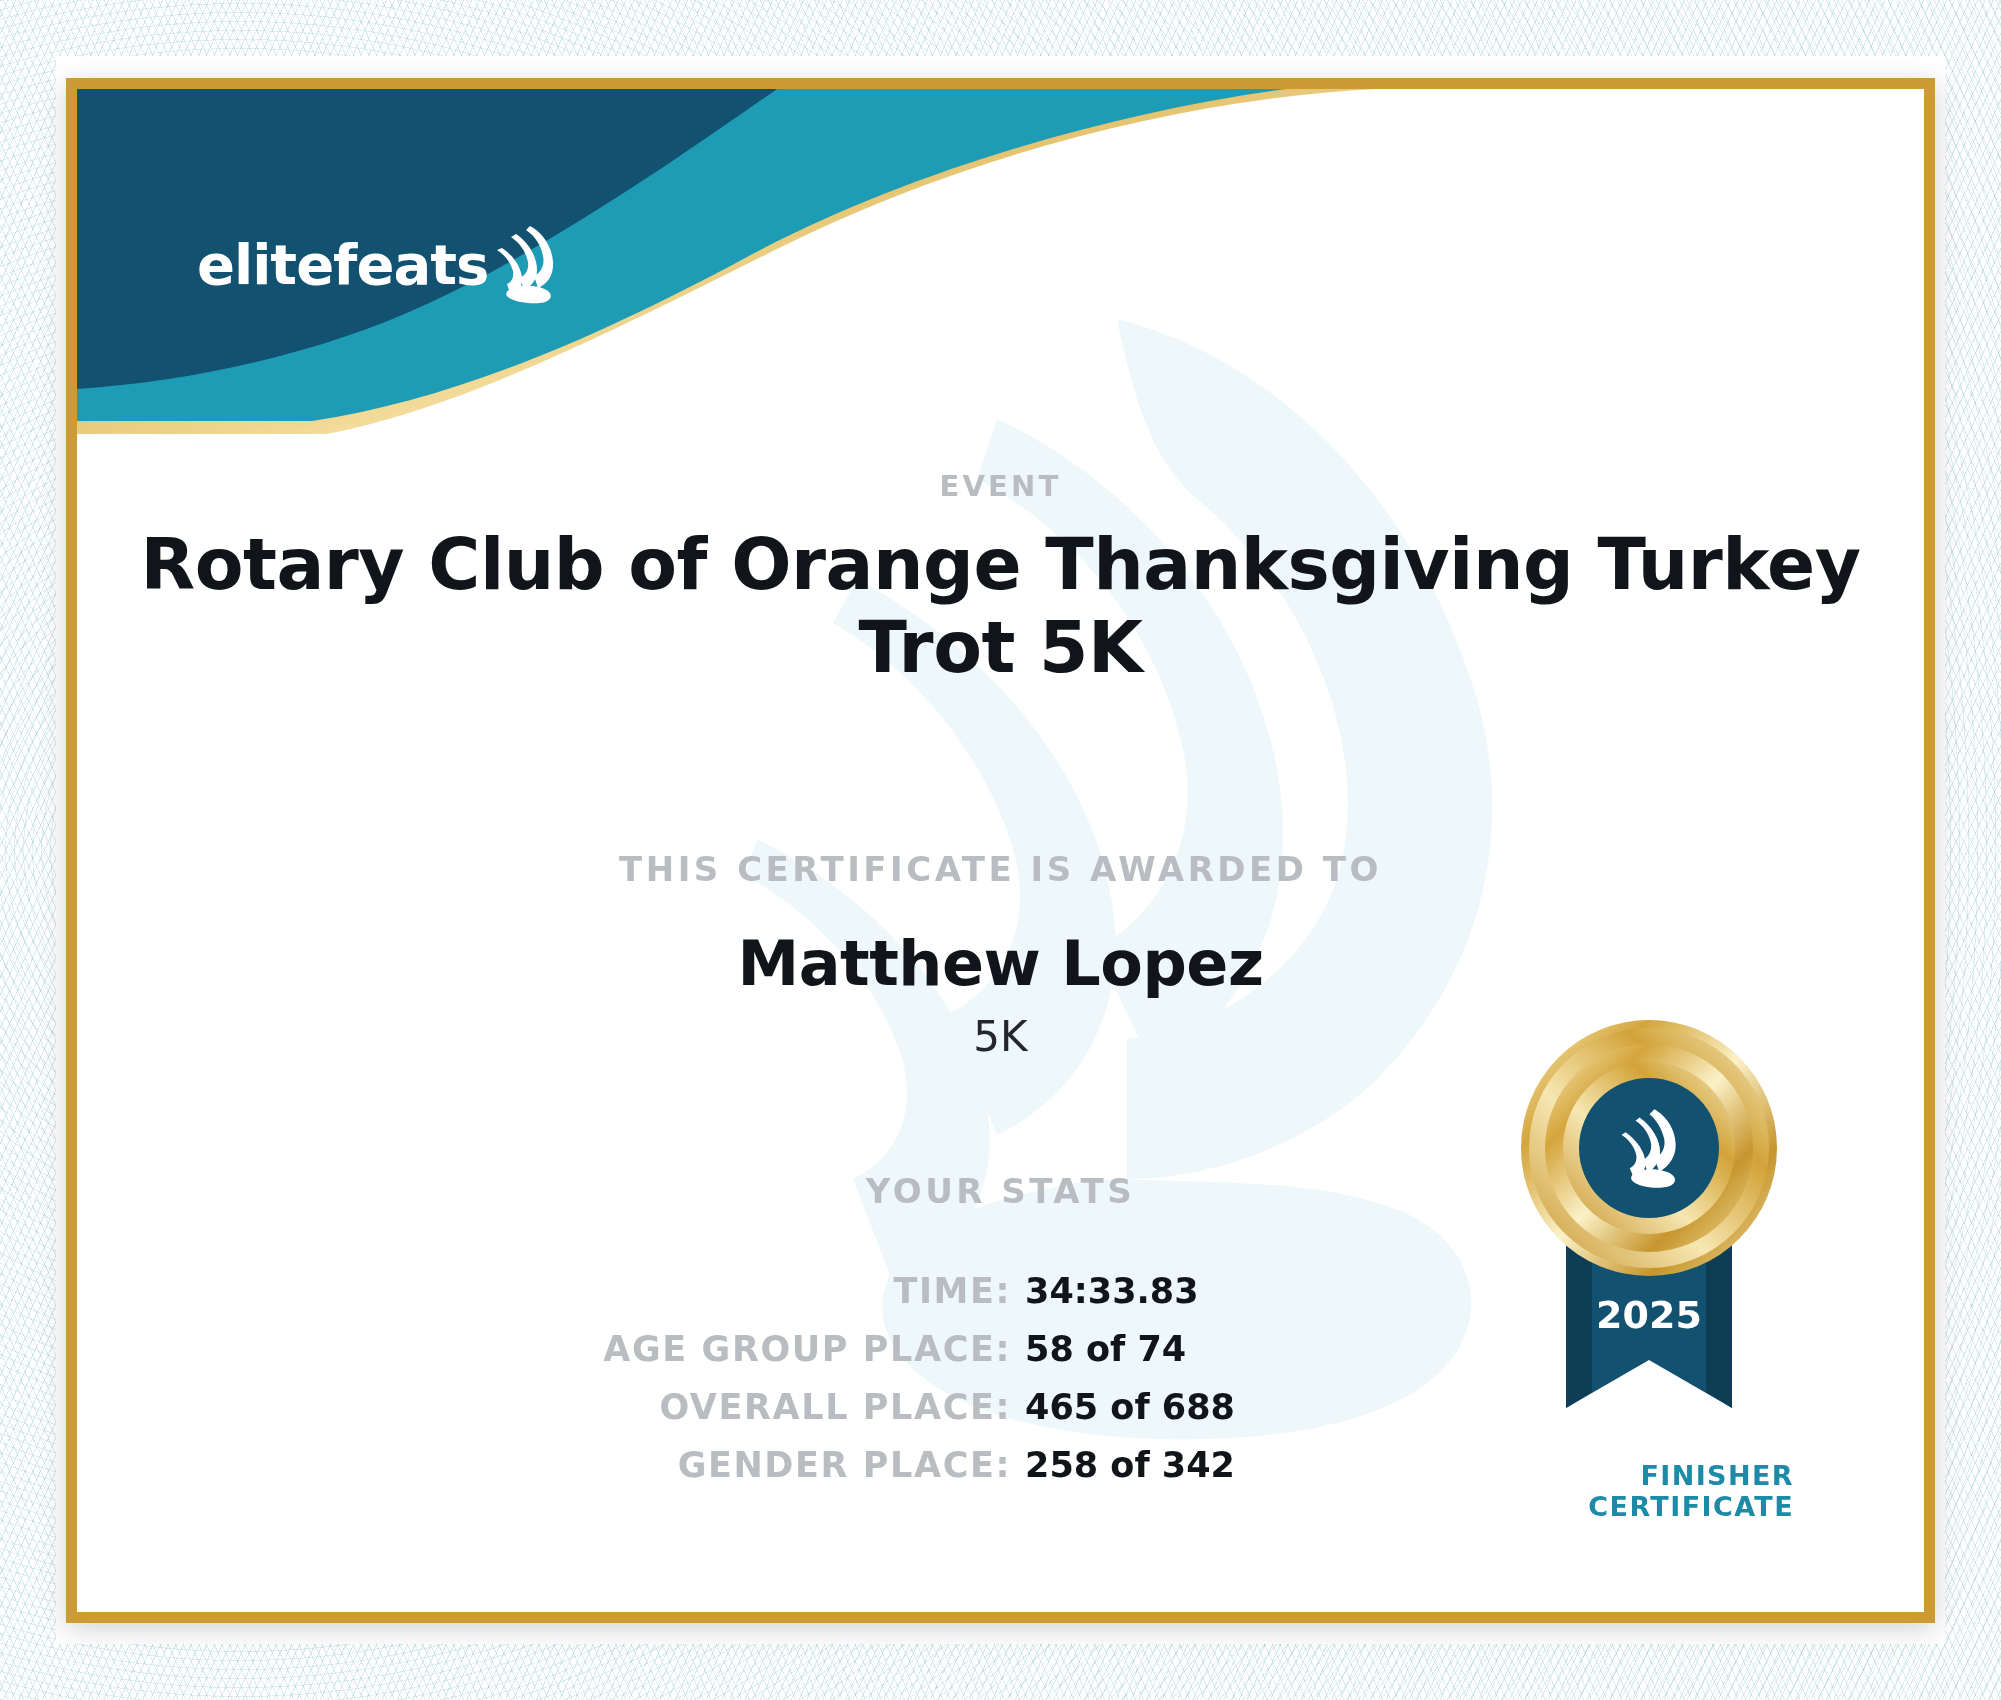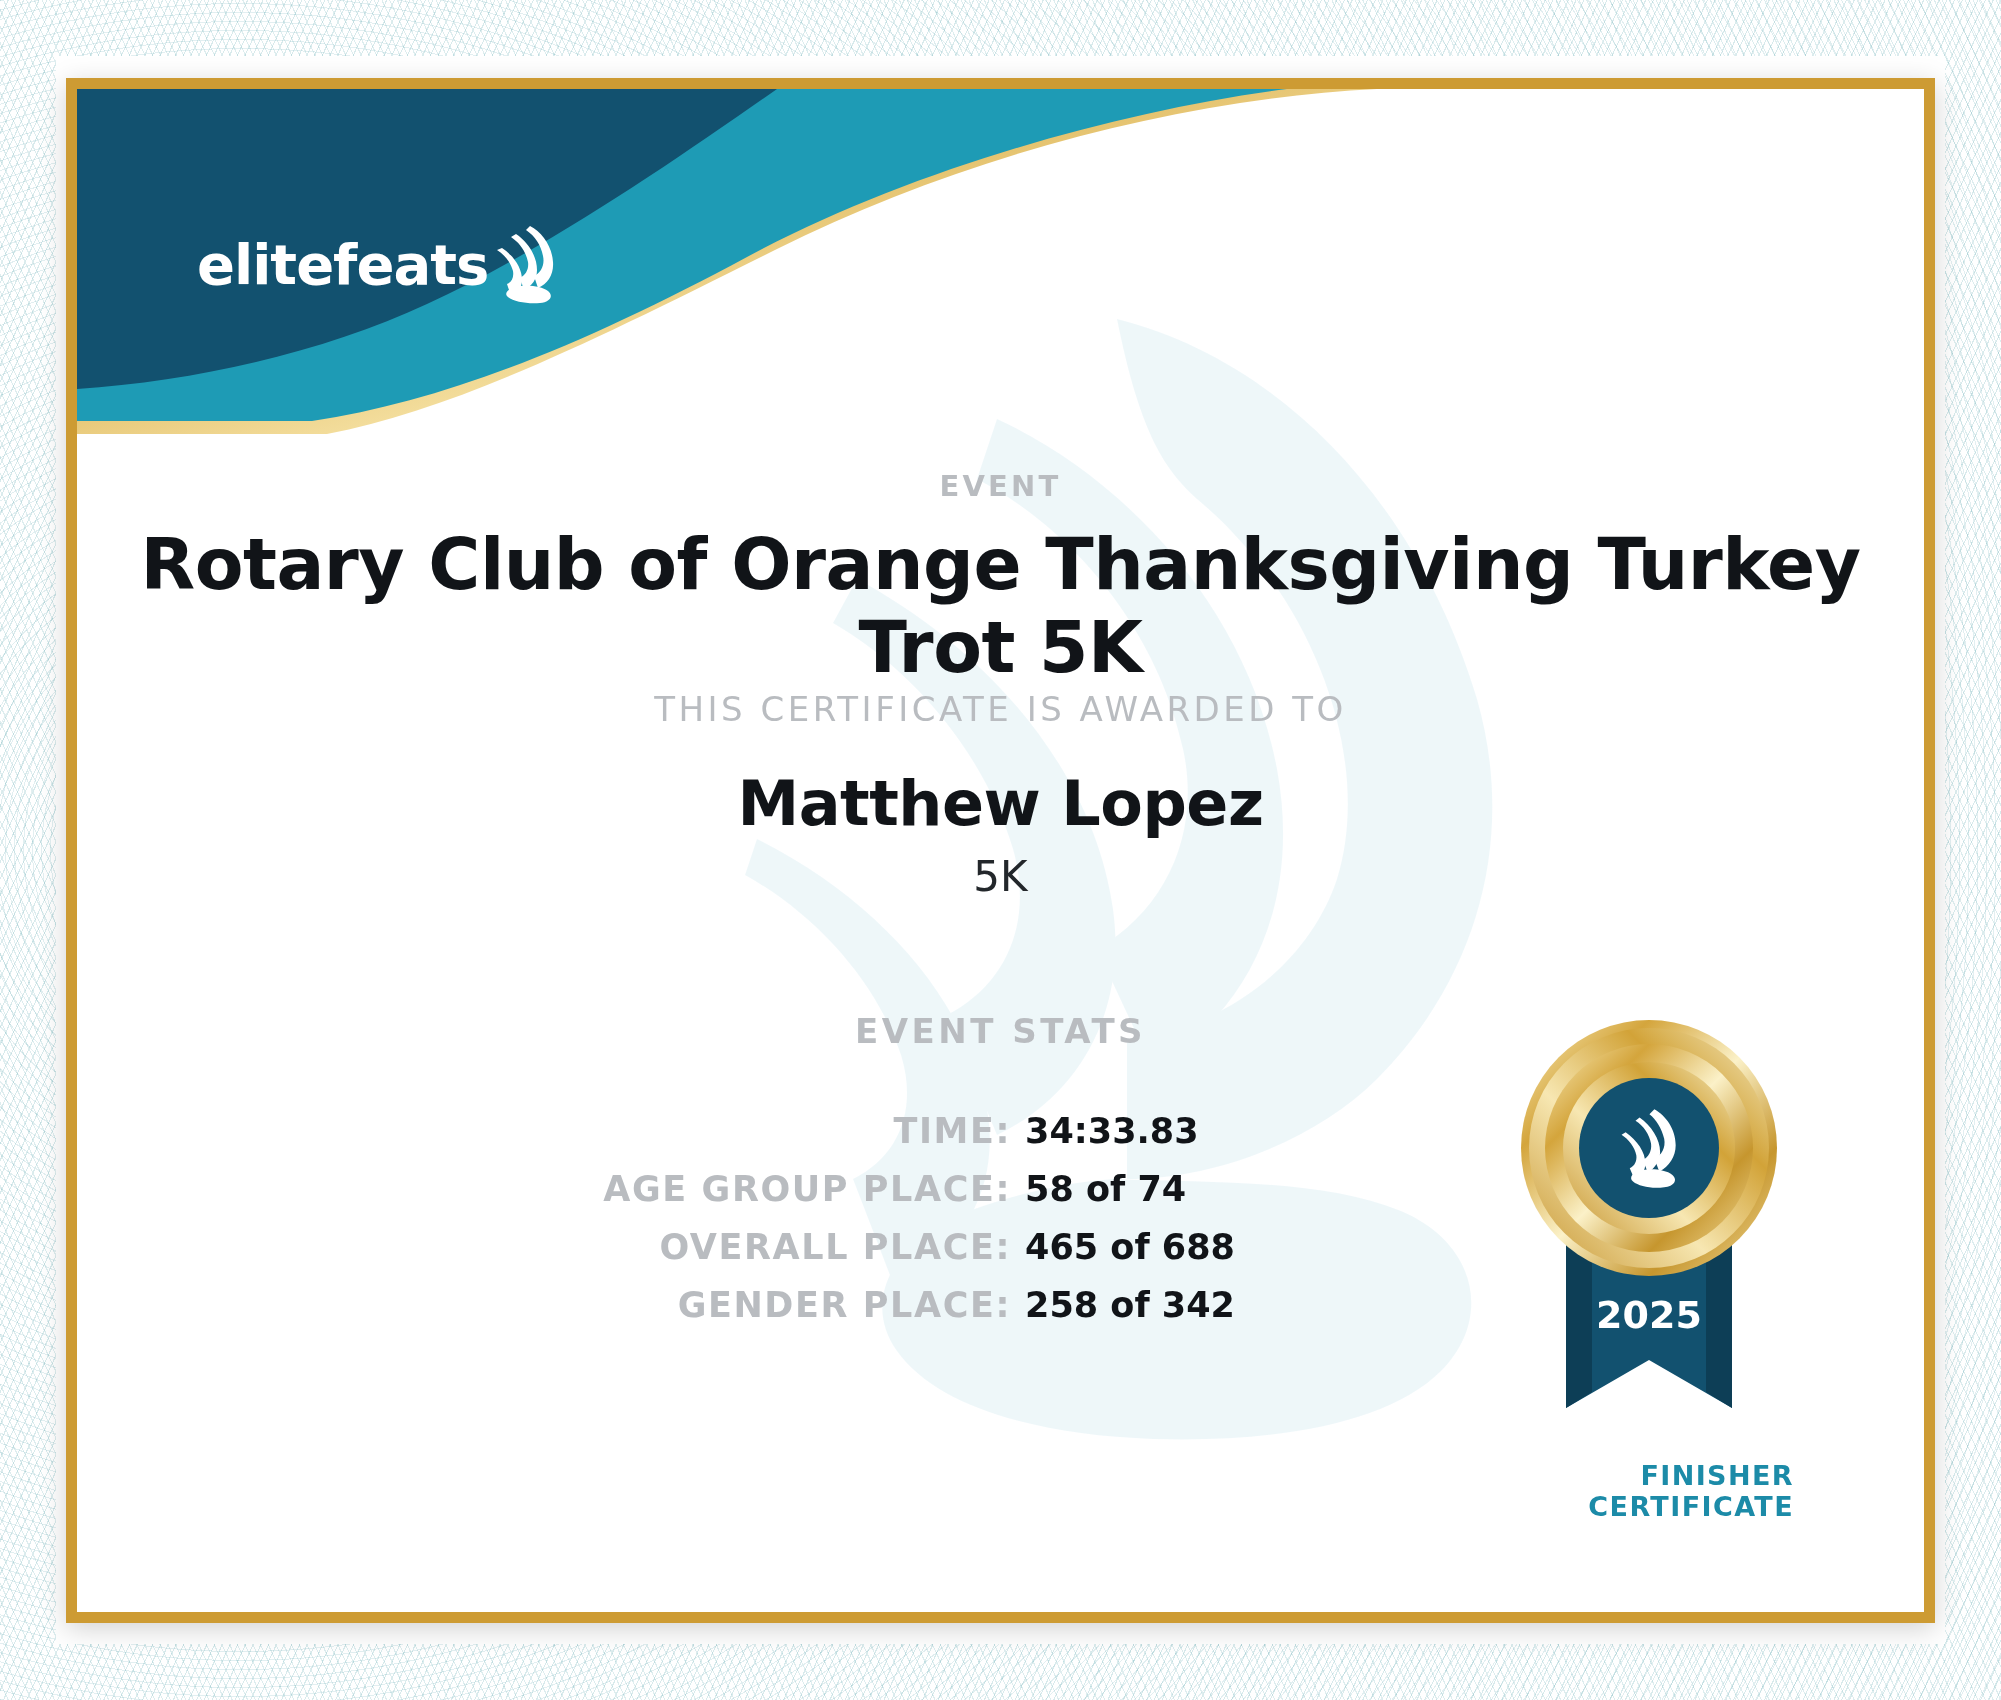--- a/index.html
+++ b/index.html
@@ -111,24 +111,25 @@
   }
   .event-name {
     margin-top: 20px;
     color: #111418;
     font-size: 71px;
     font-weight: bold;
     letter-spacing: -0.5px;
     font-family: "DejaVu Sans", sans-serif;
   }
   .awarded-label {
+    margin-top: 160px;
     color: #b9bcc0;
     font-size: 34px;
     letter-spacing: 3.5px;
-    font-weight: normal;
+    font-weight: bold;
   }
   .participant {
     margin-top: 38px;
     color: #111418;
     font-size: 62px;
     font-weight: bold;
     letter-spacing: -0.5px;
   }
   .distance {
     margin-top: 12px;
@@ -239,21 +240,21 @@
       </div>
 
       <div class="content">
         <div class="label">EVENT</div>
         <div class="event-name">Rotary Club of Orange Thanksgiving Turkey Trot 5K</div>
 
         <div class="awarded-label">THIS CERTIFICATE IS AWARDED TO</div>
         <div class="participant">Matthew Lopez</div>
         <div class="distance">5K</div>
 
-        <div class="stats-label">EVENT STATS</div>
+        <div class="stats-label">YOUR STATS</div>
 
         <div class="stats">
           <div class="stat-row">
             <div class="stat-key">TIME:</div>
             <div class="stat-val">34:33.83</div>
           </div>
           <div class="stat-row">
             <div class="stat-key">AGE GROUP PLACE:</div>
             <div class="stat-val">58 of 74</div>
           </div>

